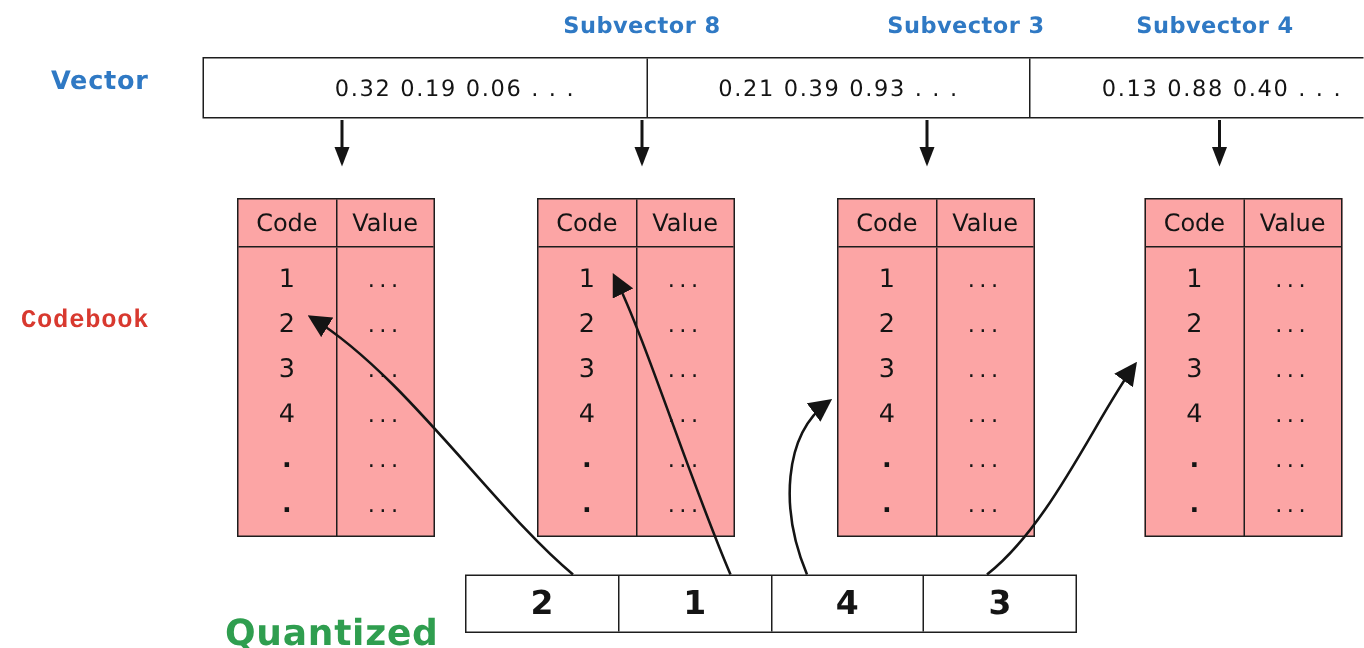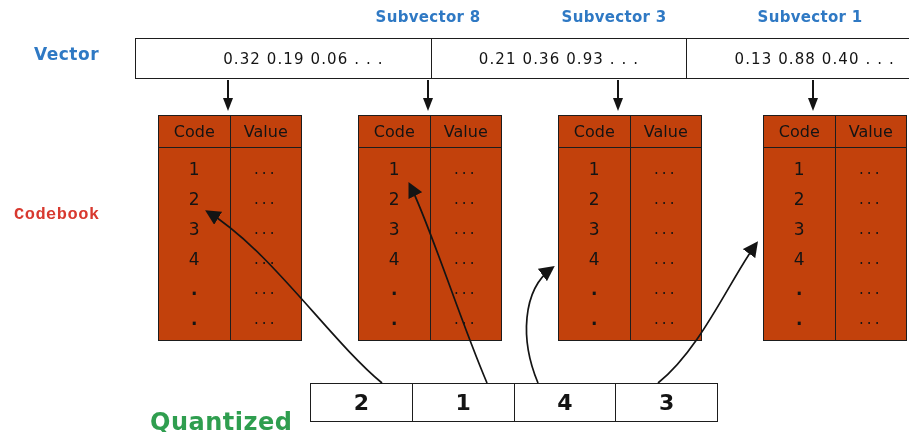--- a/index.html
+++ b/index.html
@@ -36,22 +36,22 @@
     display:flex;align-items:center;justify-content:center;
     font-size:15px;color:#141414;letter-spacing:1.1px;
   }
   .vcell:last-child{border-right:none;}
 
   
   .downarrow{position:absolute;top:80px;width:14px;height:32px;}
 
   
   .cbtable{
-    position:absolute;top:115px;width:144px;height:226px;
-    border:1.6px solid #1d1d1d;box-sizing:border-box;background:#c2410c;
+    position:absolute;top:132px;width:132px;height:226px;
+    border:1.6px solid #1d1d1d;box-sizing:border-box;background:#fca5a5;
   }
   .cbhead{
     display:flex;height:31px;border-bottom:1.6px solid #1d1d1d;
   }
   .cbhead > div{
     flex:1 1 0;display:flex;align-items:center;justify-content:center;
     font-size:16px;color:#141414;
   }
   .cbhead > div:first-child{border-right:1.6px solid #1d1d1d;}
   .cbbody{display:flex;height:193px;}
@@ -80,30 +80,30 @@
   
   #curves{position:absolute;left:0;top:0;width:909px;height:432px;
           pointer-events:none;}
 </style>
 </head>
 <body>
 
 <div id="stage">
 
   <div class="lbl subcap" style="left:358px;width:140px;">Subvector 8</div>
-  <div class="lbl subcap" style="left:544px;width:140px;">Subvector 3</div>
-  <div class="lbl subcap" style="left:740px;width:140px;">Subvector 1</div>
+  <div class="lbl subcap" style="left:574px;width:140px;">Subvector 3</div>
+  <div class="lbl subcap" style="left:740px;width:140px;">Subvector 4</div>
 
   <div class="lbl sidelbl" id="lbl-vector">Vector</div>
   <div class="lbl sidelbl" id="lbl-codebook">Codebook</div>
   <div class="lbl sidelbl" id="lbl-quantized">Quantized</div>
 
   <div id="vector-strip">
     <div class="vcell">0.32  0.19  0.06 . . .</div>
-    <div class="vcell">0.21  0.36  0.93 . . .</div>
+    <div class="vcell">0.21  0.39  0.93 . . .</div>
     <div class="vcell">0.13  0.88  0.40 . . .</div>
   </div>
 
   <svg class="downarrow" style="left:221px;" viewBox="0 0 14 32">
     <line x1="7" y1="0" x2="7" y2="21" stroke="#141414" stroke-width="2"></line>
     <polygon points="7,31 2,18 12,18" fill="#141414"></polygon>
   </svg>
   <svg class="downarrow" style="left:421px;" viewBox="0 0 14 32">
     <line x1="7" y1="0" x2="7" y2="21" stroke="#141414" stroke-width="2"></line>
     <polygon points="7,31 2,18 12,18" fill="#141414"></polygon>

